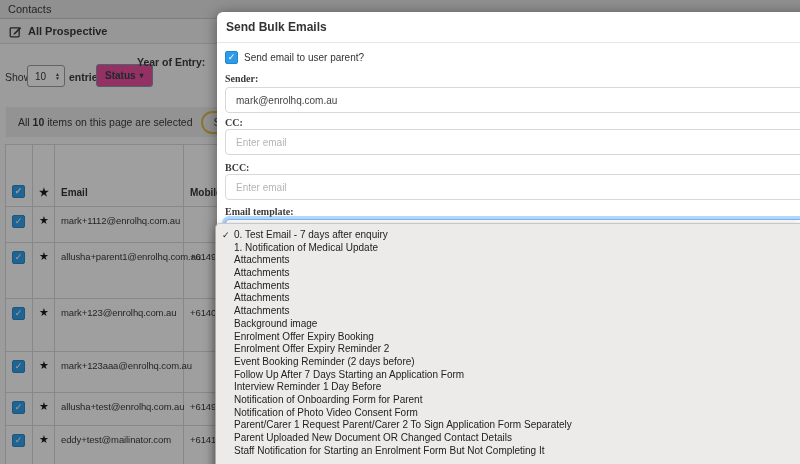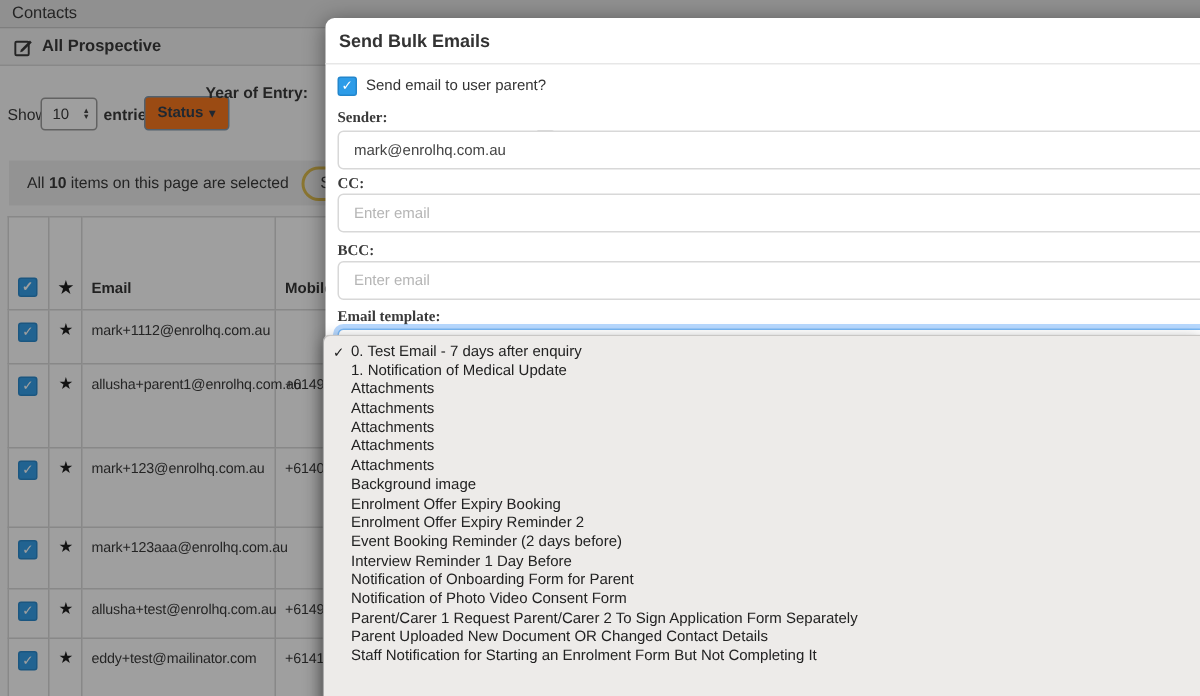--- a/index.html
+++ b/index.html
@@ -29,21 +29,21 @@
   .entries-label { left:69px; top:71px; font-weight:bold; }
   .pagesize {
     position:absolute; left:27px; top:65px; width:38px; height:22px;
     background:#fff; border:1px solid #9a9a9a; border-radius:3px;
     display:flex; align-items:center; justify-content:space-between;
     padding:0 4px 0 7px; font-size:10px; color:#333;
   }
   .spinner { display:flex; flex-direction:column; line-height:4px; font-size:5px; color:#444; }
   .status-btn {
     position:absolute; left:96px; top:64px; height:23px;
-    background:#f97316; border:1px solid #7e97ac; border-radius:3px;
+    background:#ec4899; border:1px solid #7e97ac; border-radius:3px;
     display:flex; align-items:center; gap:4px; padding:0 8px;
     font-size:10px; font-weight:bold; color:#2c3a49;
   }
   .caret { font-size:8px; line-height:1; }
   .yoe-label { left:137px; top:56px; font-weight:bold; font-size:10.5px; }
   .yoe-select {
     position:absolute; left:137px; top:68px; width:70px; height:22px;
     background:#fff; border:1px solid #c4c4c4; border-radius:3px;
     display:flex; align-items:center; justify-content:space-between;
     padding:0 6px; font-size:9.5px; color:#9a9a9a;
@@ -291,19 +291,20 @@
   <div class="opt">1. Notification of Medical Update</div>
   <div class="opt">Attachments</div>
   <div class="opt">Attachments</div>
   <div class="opt">Attachments</div>
   <div class="opt">Attachments</div>
   <div class="opt">Attachments</div>
   <div class="opt">Background image</div>
   <div class="opt">Enrolment Offer Expiry Booking</div>
   <div class="opt">Enrolment Offer Expiry Reminder 2</div>
   <div class="opt">Event Booking Reminder (2 days before)</div>
+  <div class="opt">Follow Up After 7 Days Starting an Application Form</div>
   <div class="opt">Interview Reminder 1 Day Before</div>
   <div class="opt">Notification of Onboarding Form for Parent</div>
   <div class="opt">Notification of Photo Video Consent Form</div>
   <div class="opt">Parent/Carer 1 Request Parent/Carer 2 To Sign Application Form Separately</div>
   <div class="opt">Parent Uploaded New Document OR Changed Contact Details</div>
   <div class="opt">Staff Notification for Starting an Enrolment Form But Not Completing It</div>
 </div>
 
 </body></html>

